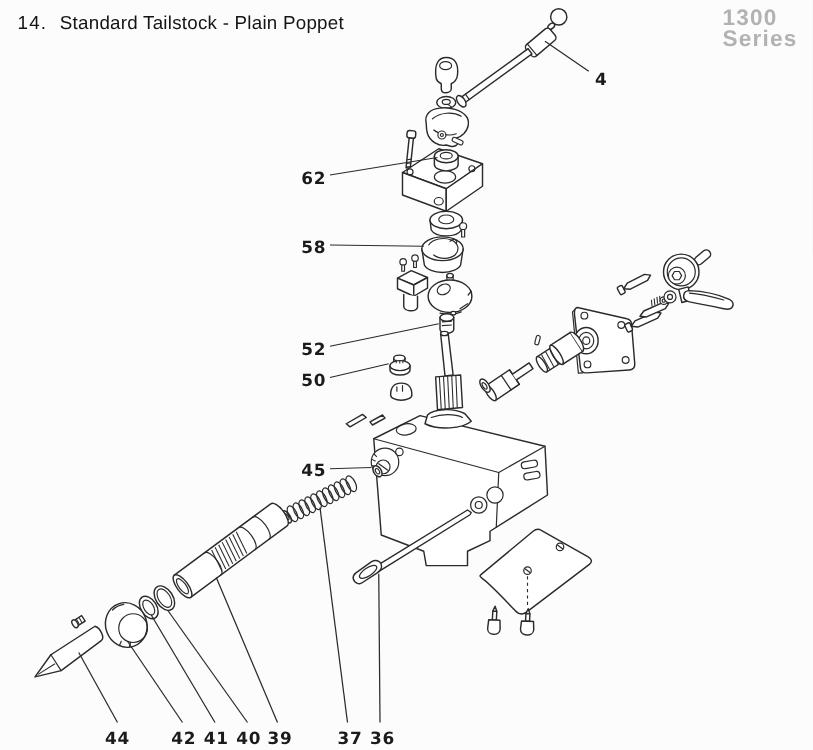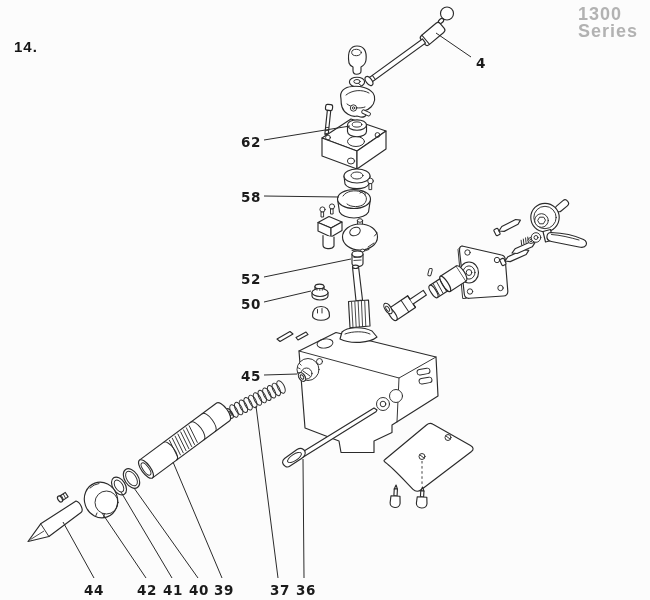--- a/index.html
+++ b/index.html
@@ -2,41 +2,42 @@
 <html style="--bg: #fcfcfc; --line: #2b2b2b; --label: #1b1b1b; --title: #141414; --series: #b2b2b2;"><head>
 <meta charset="utf-8">
 <style>
   :root{
     --bg:#fcfcfc; --line:#2b2b2b; --label:#1b1b1b; --title:#141414; --series:#b2b2b2;
   }
   html,body{margin:0;padding:0;}
   body{background:#e8e8e8;font-family:"Liberation Sans","DejaVu Sans",sans-serif;}
   .page{position:relative;width:650px;height:600px;background:var(--bg);overflow:hidden;}
   .heading{position:absolute;left:14px;top:10px;display:flex;gap:10px;align-items:baseline;
-    font-weight:bold;font-size:15px;color:var(--title);letter-spacing:0.2px;margin-top:28px;}
+    font-weight:normal;font-size:15px;color:var(--title);letter-spacing:0.2px;}
   .heading .num{letter-spacing:1px;}
   .series{position:absolute;right:12px;top:6px;text-align:left;font-weight:bold;font-size:18px;
     line-height:17px;color:var(--series);letter-spacing:1px;}
   svg{position:absolute;left:0;top:0;}
   .part{fill:#ffffff;stroke:var(--line);stroke-width:1.15;stroke-linejoin:round;stroke-linecap:round;}
   .detail{fill:none;stroke:var(--line);stroke-width:0.95;stroke-linejoin:round;stroke-linecap:round;}
   .fdetail{fill:#ffffff;stroke:var(--line);stroke-width:0.95;stroke-linejoin:round;stroke-linecap:round;}
   .hatch{fill:none;stroke:var(--line);stroke-width:0.85;}
   .leader{stroke:var(--line);stroke-width:1;fill:none;}
   .dash{stroke:var(--line);stroke-width:0.9;stroke-dasharray:2.5 2.6;fill:none;}
   .part-num{font-family:"DejaVu Sans","Liberation Sans",sans-serif;font-weight:bold;font-size:13.5px;
     fill:var(--label);text-anchor:middle;letter-spacing:0.5px;}
 </style>
 </head>
 <body>
 
 <div class="page">
 
   <div class="heading">
     <span class="num">14.</span>
+    <span>Standard Tailstock - Plain Poppet</span>
   </div>
 
   <div class="series">
     <div>1300</div>
     <div>Series</div>
   </div>
 
   <svg width="650" height="600" viewBox="0 0 650 600">
 
     <g>

